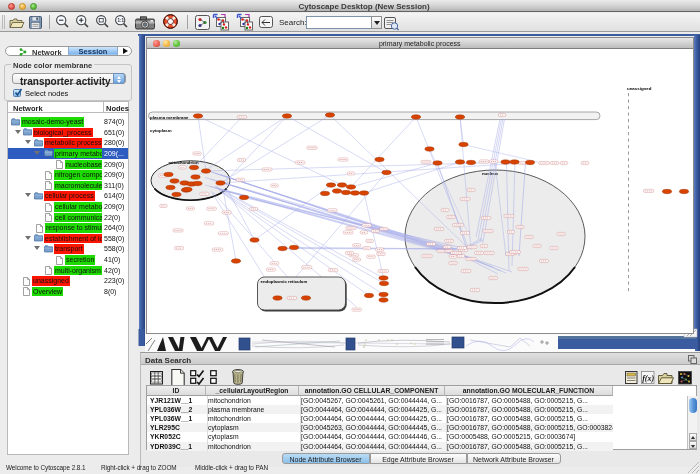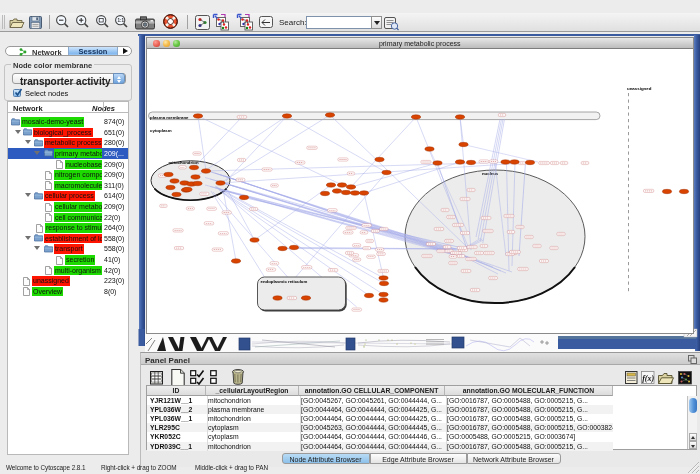--- a/index.html
+++ b/index.html
@@ -84,20 +84,26 @@
   .drow { position:absolute; left:0; width:466px; height:9.1px; font-size:6.8px; font-weight:bold; color:#111; }
   .dcell { position:absolute; top:0; line-height:9.1px; white-space:nowrap; overflow:hidden; }
   #dtabs { left:281.5px; top:452.5px; width:280px; height:13px; }
   .dtab { position:absolute; top:0; height:11.5px; border:1px solid #9a9a9a; background:linear-gradient(#fdfdfd,#e4e4e4);
     font-size:7px; color:#222; text-align:center; line-height:11px; }
 </style>
 </head>
 <body>
 <div id="app">
 
+  <div id="titlebar" class="abs">
+    <div class="tl" style="left:8px; background:radial-gradient(circle at 35% 30%,#ff9d93,#ee6a5e 45%,#ce3a2d);border:0.5px solid #b73229;"></div>
+    <div class="tl" style="left:19px; background:radial-gradient(circle at 35% 30%,#ffe9a8,#f6be51 45%,#df9b27);border:0.5px solid #c8901f;"></div>
+    <div class="tl" style="left:30px; background:radial-gradient(circle at 35% 30%,#b5eb9e,#6cc948 45%,#47a22b);border:0.5px solid #3f9221;"></div>
+    <div id="apptitle" class="abs">Cytoscape Desktop (New Session)</div>
+  </div>
 
   <div id="toolbar" class="abs">
     <div class="tsep" style="left:2px;"></div>
     <div class="tsep" style="left:4px;"></div>
     <svg class="abs" style="left:0;top:0" width="700" height="19" id="tbicons">
         <g transform="translate(9,4)">
 <path d="M1 10.5 L1 3.5 L4 3.5 L5 2 L8 2 L8 3.5 L13 3.5 L13 10.5 Z" fill="#d8cfa0" stroke="#6b6345" stroke-width="0.9"></path>
 <path d="M1 10.5 L3.5 5.5 L15 5.5 L12.5 10.5 Z" fill="#efe6bb" stroke="#6b6345" stroke-width="0.9"></path>
         </g>
 <g transform="translate(29,3)">
@@ -600,21 +606,21 @@
     </div>
     <div id="checkbox" class="abs">
       <svg style="position:absolute;left:0;top:-2px" width="10" height="10" viewBox="0 0 10 10">
           <path d="M1.5 4.5 L3.5 7 L7.5 1" stroke="#1a4f8a" stroke-width="1.6" fill="none"></path>
         </svg>
     </div>
     <div class="abs" style="left:25px;top:57px;font-size:7.5px;color:#111;">Select nodes</div>
     <div id="treebox" class="abs">
       <div id="treehdr" class="abs">
         <span style="position:absolute;left:5px;top:1.5px;">Network</span>
-        <span style="position:absolute;left:84px;top:1.5px;font-style:italic;">Nodes</span>
+        <span style="position:absolute;left:98px;top:1.5px;">Nodes</span>
         <div style="position:absolute;left:95px;top:0;width:1px;height:11px;background:#bbb;"></div>
       </div>
       <div id="treerows" class="abs" style="left:0;top:11.5px;width:120px;height:340px;">
           <div class="trow" style="top:3.0px;">
             <svg class="ticon" style="left:3px" width="9" height="8" viewBox="0 0 9 8">
               <path d="M0.5 2 L0.5 7 L8.5 7 L8.5 1.8 L4.5 1.8 L3.6 0.8 L1.2 0.8 Z" fill="#7aa2cc" stroke="#44699c" stroke-width="0.7"></path>
               <path d="M0.5 3.2 L8.5 3.2" stroke="#9cbbdd" stroke-width="0.8"></path>
             </svg>
             <div class="hl green" style="left:13px;max-width:81px;">mosaic-demo-yeast</div>
             <div class="num">874(0)</div>
@@ -752,21 +758,21 @@
             </svg>
             <div class="hl green" style="left:24px;max-width:70px;">Overview</div>
             <div class="num">8(0)</div>
           </div>
         </div>
     </div>
   </div>
 
   <div id="dpanel" class="abs">
     <div class="phead abs" style="left:0;top:0;width:559px;height:12px;">
-      <span style="position:absolute;left:4px;top:2.5px;">Panel Panel</span>
+      <span style="position:absolute;left:4px;top:2.5px;">Data Search</span>
       <svg style="position:absolute;right:3px;top:2px" width="9" height="9" viewBox="0 0 9 9">
           <rect x="0.5" y="0.5" width="5.5" height="5.5" fill="none" stroke="#666" stroke-width="1"></rect>
           <rect x="3" y="3" width="5.5" height="5.5" fill="#dcdcdc" stroke="#666" stroke-width="1"></rect>
         </svg>
     </div>
     <svg class="abs" style="left:0;top:12px;" width="559" height="23" id="dpicons">
         <g transform="translate(9,6)">
 <rect x="0.5" y="0.5" width="12" height="12.5" fill="#e8e8e4" stroke="#222" stroke-width="1"></rect>
 <rect x="1.5" y="2" width="10" height="2.2" fill="#fff" stroke="#444" stroke-width="0.5"></rect>
 <rect x="1.5" y="5.4" width="10" height="2.2" fill="#fff" stroke="#444" stroke-width="0.5"></rect>

